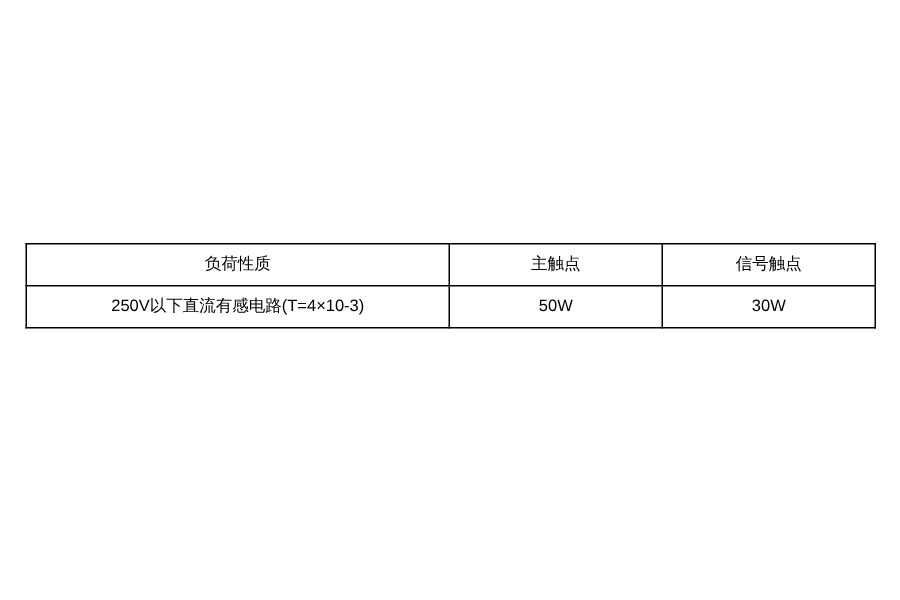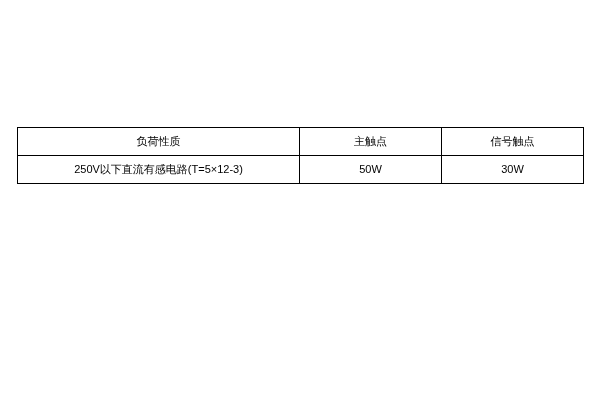--- a/index.html
+++ b/index.html
@@ -15,21 +15,21 @@
   }
   .page {
     position: relative;
     width: 600px;
     height: 400px;
     background: #ffffff;
   }
   .table-wrap {
     position: absolute;
     left: 17px;
-    top: 127px;
+    top: 162px;
     width: 566px;
   }
   table.spec-table {
     border-collapse: collapse;
     width: 566px;
     table-layout: fixed;
   }
   table.spec-table td {
     border: 1px solid #000000;
     height: 27px;
@@ -58,20 +58,20 @@
         <col class="c1">
         <col class="c2">
       </colgroup>
       <tbody>
         <tr>
           <td>负荷性质</td>
           <td>主触点</td>
           <td>信号触点</td>
         </tr>
         <tr>
-          <td>250V以下直流有感电路(T=5×12-3)</td>
+          <td>250V以下直流有感电路(T=4×10-3)</td>
           <td>50W</td>
           <td>30W</td>
         </tr>
       </tbody>
     </table>
   </div>
 </div>
 
 </body></html>

